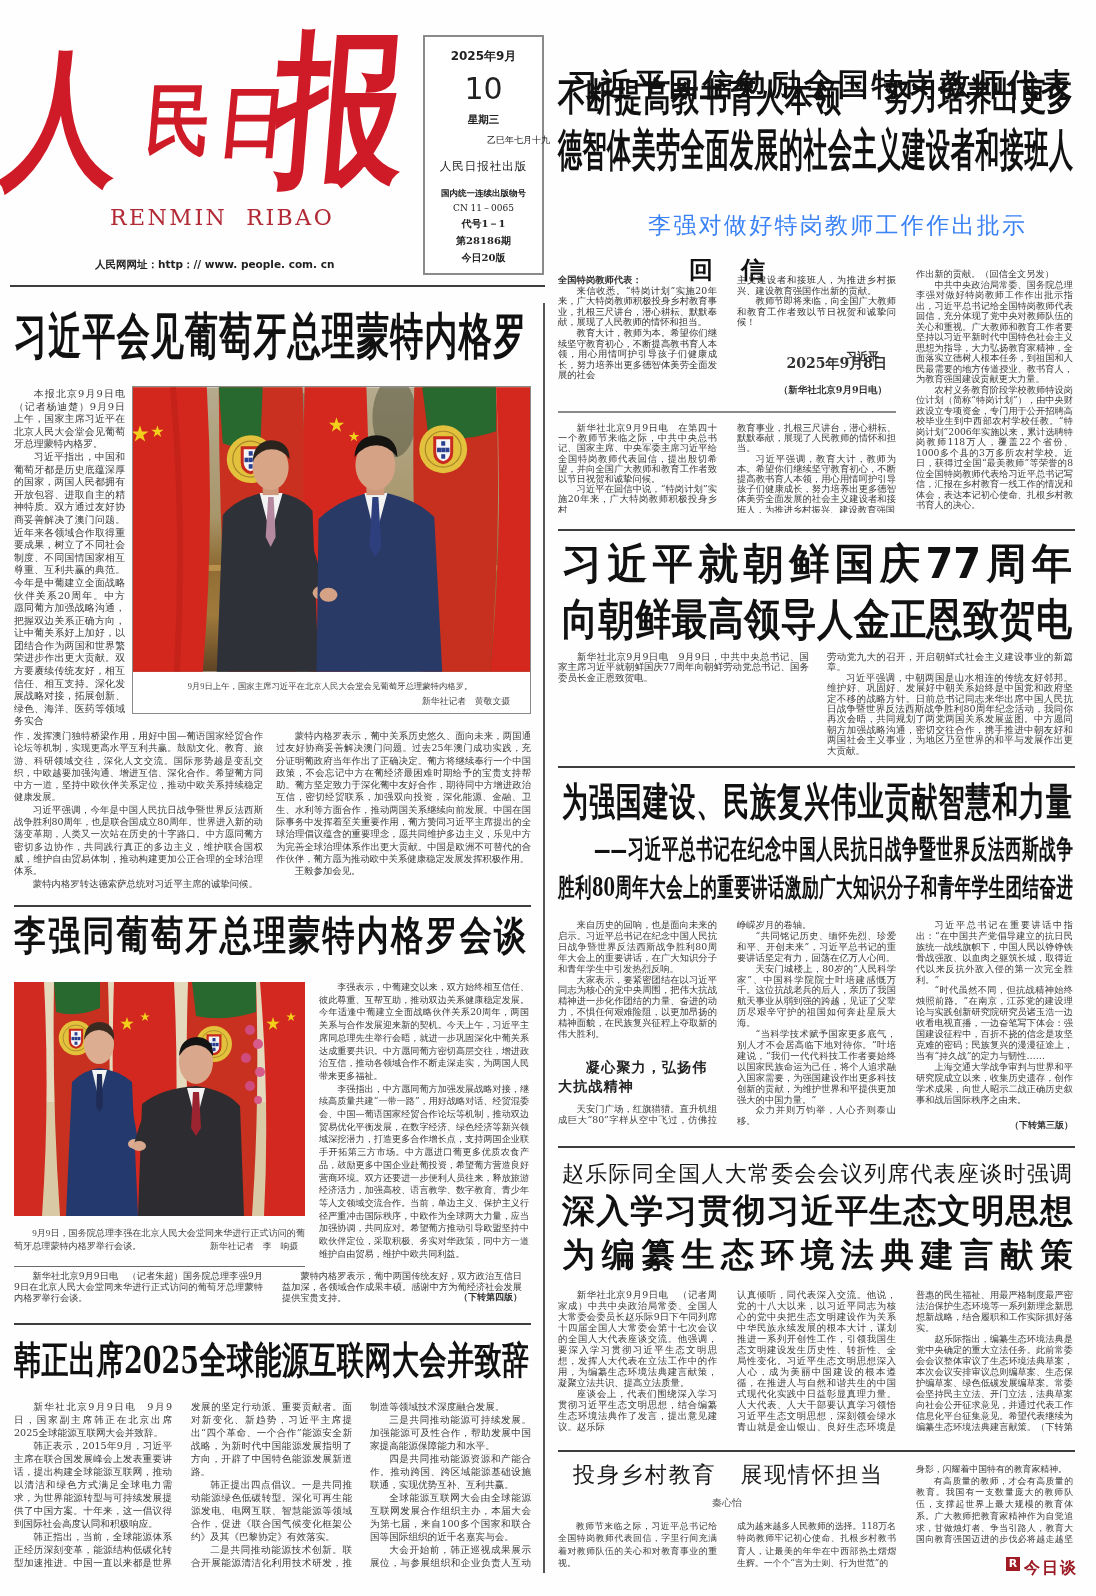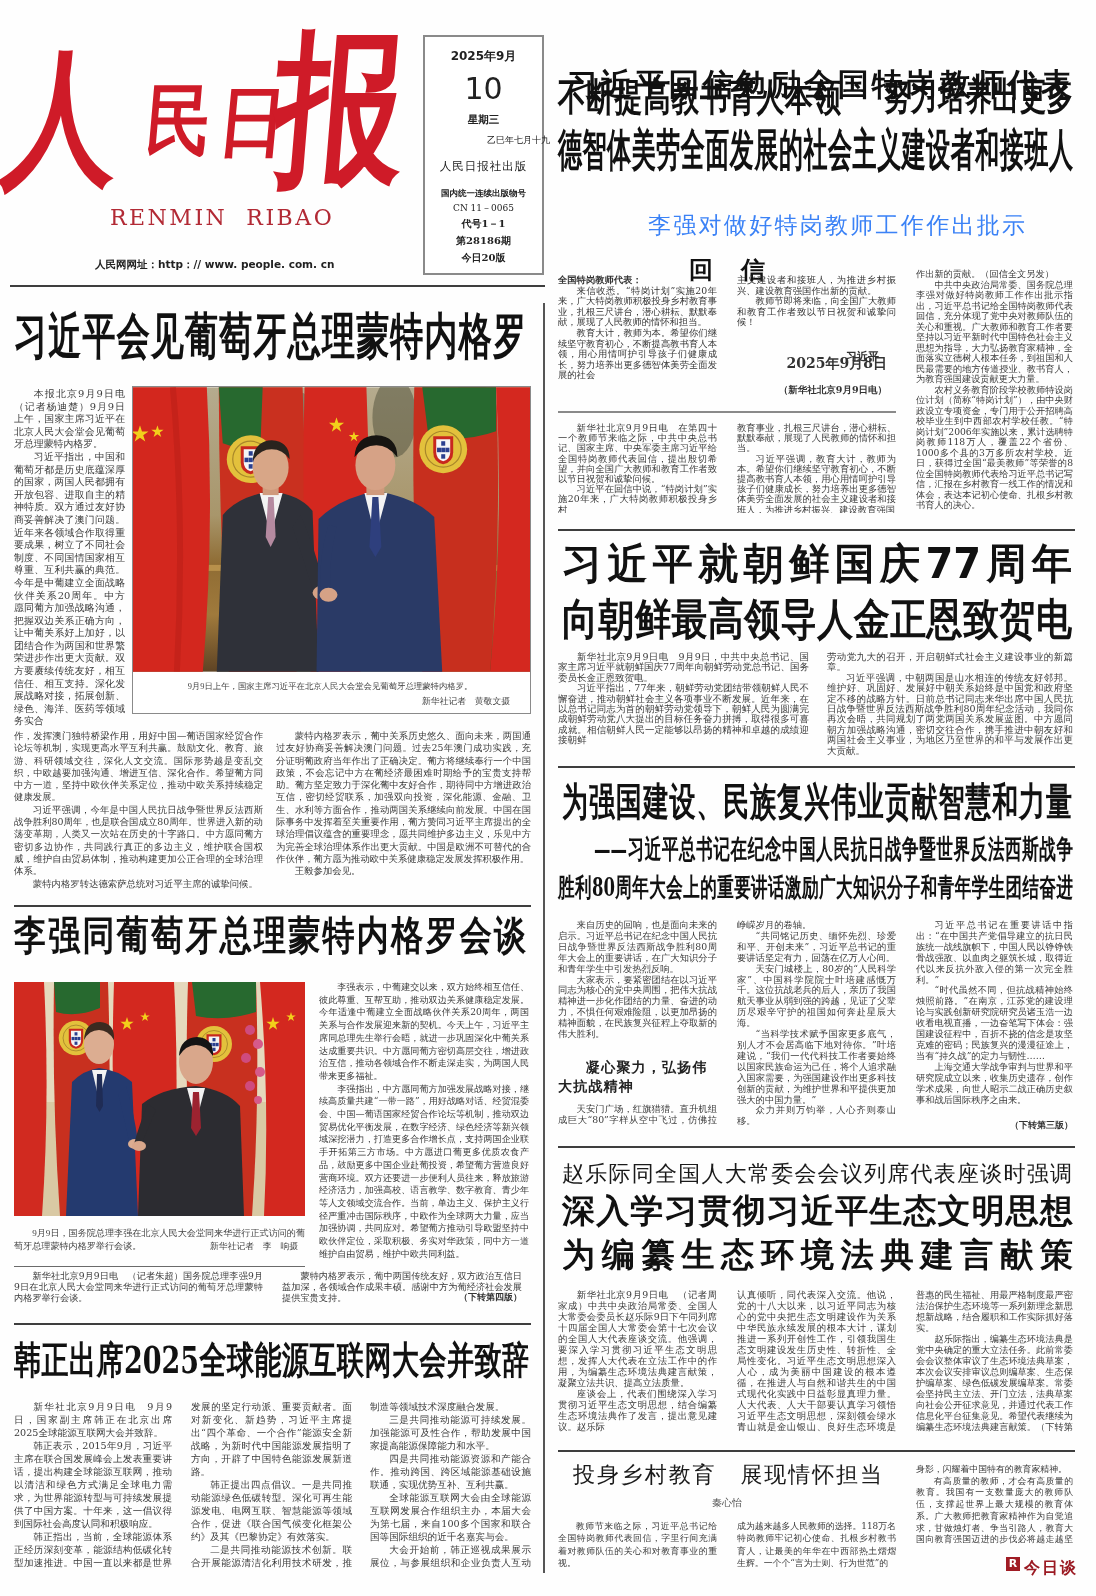--- a/index.html
+++ b/index.html
@@ -296,21 +296,20 @@
       </div>
   </div>
 
   <div class="rule" style="left:558px;top:529px;width: 517px;"></div>
 
   <div>
     <div class="hl sans" style="left:562px;top:542px;width:510px;font-size:40px;transform:scaleY(1.05);">习近平就朝鲜国庆77周年</div>
     <div class="hl sans" style="left:562px;top:598px;width:510px;font-size:36px;transform:scaleY(1.2);">向朝鲜最高领导人金正恩致贺电</div>
     <div class="col" style="left:558px;top:652px;width:251px;height:108px;font-size:9.5px;line-height:10.4px;">
         <p>新华社北京9月9日电　9月9日，中共中央总书记、国家主席习近平就朝鲜国庆77周年向朝鲜劳动党总书记、国务委员长金正恩致贺电。</p>
-        <p>习近平指出，77年来，朝鲜劳动党团结带领朝鲜人民不懈奋进，推动朝鲜社会主义各项事业不断发展。近年来，在以总书记同志为首的朝鲜劳动党领导下，朝鲜人民为圆满完成朝鲜劳动党八大提出的目标任务奋力拼搏，取得很多可喜成就。相信朝鲜人民一定能够以昂扬的精神和卓越的成绩迎接朝鲜</p>
       </div>
     <div class="col cont" style="left:827px;top:652px;width:246px;height:108px;font-size:9.5px;line-height:10.4px;">
         <p>劳动党九大的召开，开启朝鲜式社会主义建设事业的新篇章。</p>
         <p>习近平强调，中朝两国是山水相连的传统友好邻邦。维护好、巩固好、发展好中朝关系始终是中国党和政府坚定不移的战略方针。日前总书记同志来华出席中国人民抗日战争暨世界反法西斯战争胜利80周年纪念活动，我同你再次会晤，共同规划了两党两国关系发展蓝图。中方愿同朝方加强战略沟通，密切交往合作，携手推进中朝友好和两国社会主义事业，为地区乃至世界的和平与发展作出更大贡献。</p>
       </div>
   </div>
 
   <div class="rule" style="left:558px;top:766px;width:517px;"></div>
 
   <div>

